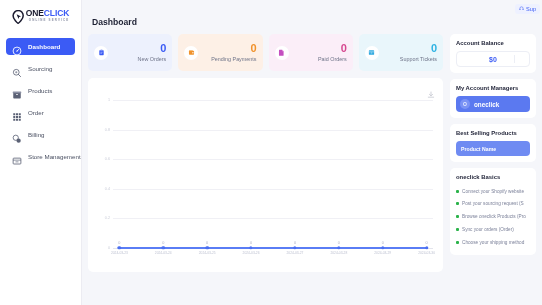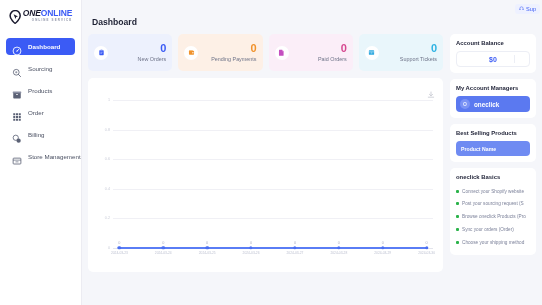--- a/index.html
+++ b/index.html
@@ -19,21 +19,21 @@
   }
   .logo-wrap {
     height: 28px; display: flex; align-items: center;
     justify-content: center; padding-top: 4px;
   }
   .logo { display: flex; align-items: flex-start; gap: 1px; }
   .logo-mark { width: 13px; height: 14px; position: relative; margin-top: 1px; }
   .logo-mark svg { display: block; }
   .logo-text { display: flex; flex-direction: column; line-height: 1; }
   .logo-top { font-size: 8.5px; font-weight: 700; letter-spacing: -0.1px; }
-  .logo-one { color: #1a1a2e; font-style: italic; }
+  .logo-one { color: #1a1a2e; }
   .logo-click { color: #3b5bf5; }
   .logo-sub {
     font-size: 2.9px; letter-spacing: 1.15px; color: #8a8fa3;
     font-weight: 600; margin-top: 1.5px; text-align: right;
   }
 
   .nav { margin-top: 10px; padding: 0 6px; }
   .nav-item {
     display: flex; align-items: center; gap: 6px;
     height: 17px; padding: 0 6px; border-radius: 4px;
@@ -163,21 +163,21 @@
     <div class="logo-wrap">
       <div class="logo">
         <span class="logo-mark">
           <svg width="13" height="14" viewBox="0 0 13 14">
             <path d="M6.3 0.6C3.4 0.6 1.1 2.9 1.1 5.7c0 3.6 4.5 7.6 5 7.6s5.1-4 5.1-7.6C11.2 2.9 9 .6 6.3.6z" fill="none" stroke="#1a1a2e" stroke-width="1.5"></path>
             <path d="M4.6 4.2l4.4 2.2-1.9.6-.6 1.9z" fill="#1a1a2e"></path>
           </svg>
         </span>
         <span class="logo-text">
           <span class="logo-top">
-            <span class="logo-one">ONE</span><span class="logo-click">ONLINE</span>
+            <span class="logo-one">ONE</span><span class="logo-click">CLICK</span>
           </span>
           <span class="logo-sub">ONLINE SERVICE</span>
         </span>
       </div>
     </div>
 
     <nav class="nav">
 
       <div class="nav-item active">
         <span class="nav-ico">

